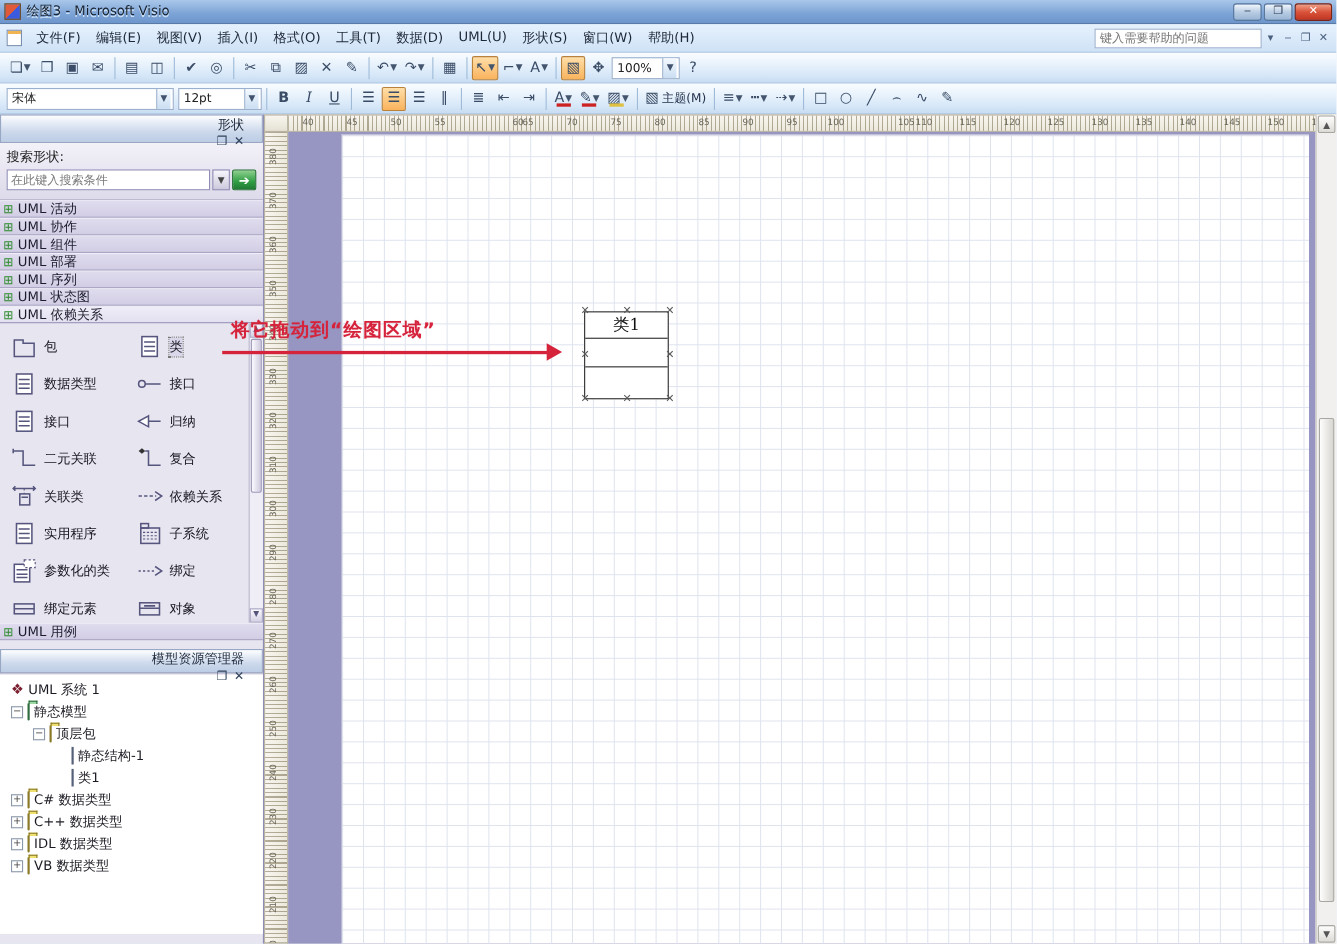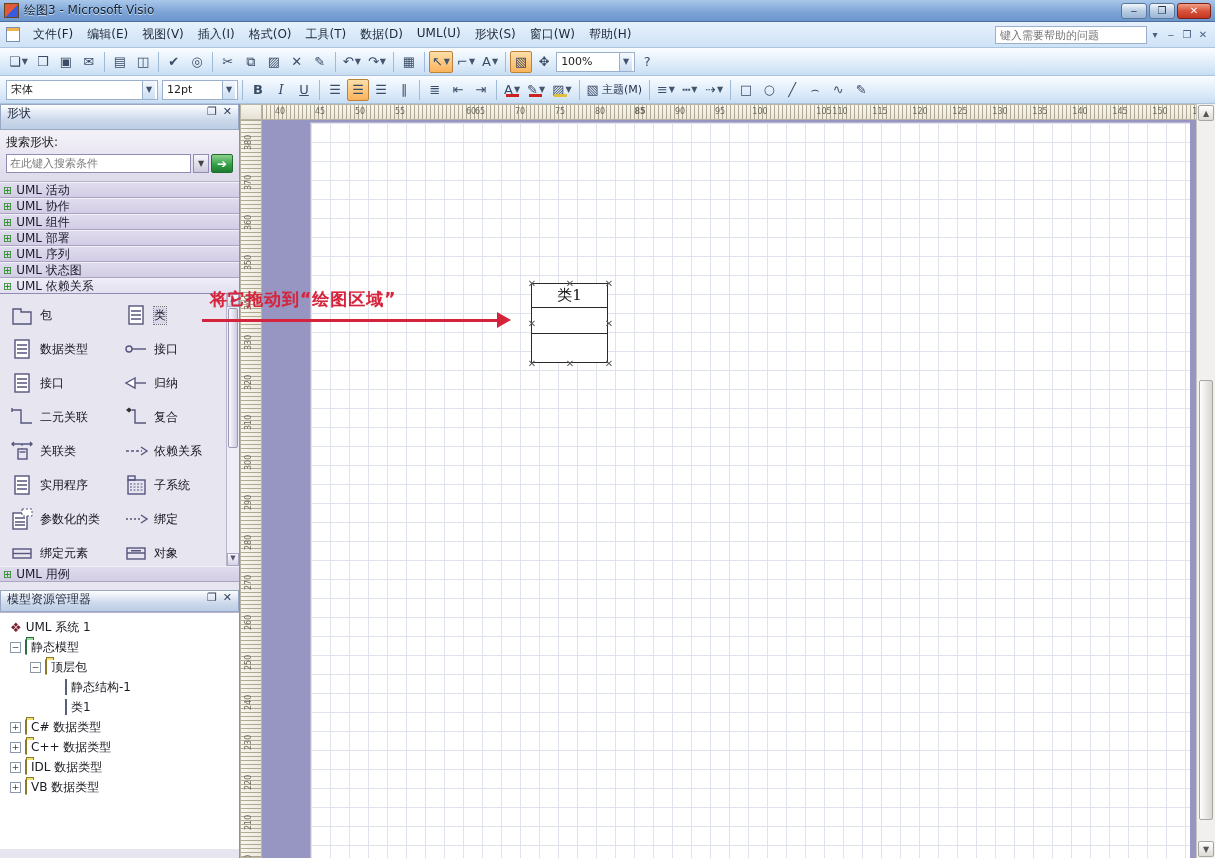--- a/index.html
+++ b/index.html
@@ -50,21 +50,21 @@
   .glyph-b { font-weight:bold; } .glyph-i { font-style:italic; font-family:"DejaVu Serif",serif;}
   .glyph-u { text-decoration:underline; }
   .colorbar { display:inline-block; width:13px; height:3px; margin-top:12px; position:absolute; }
 
   
   .main { position:absolute; left:0; top:104px; width:100%; height:754px; display:flex; }
 
   
   .left-panel { width:240px; height:100%; background:#e7e5ef; border-right:1px solid #8f8db5; position:relative; }
   .panel-header { height:26px; background:linear-gradient(#fdfeff,#cdd9ec 60%,#bccde4);
-    border:1px solid #98a8c4; display:flex; align-items:flex-start; padding:0 6px; color:#1e2a3c; }
+    border:1px solid #98a8c4; display:flex; align-items:flex-end; padding:0 16px; color:#1e2a3c;flex-direction:column; }
   .panel-header .ph-btns { margin-left:auto; display:flex; gap:6px; font-size:11px; color:#33455e; }
   .search-area { height:52px; background:linear-gradient(#f3f1f8,#dddaea); padding:4px 6px 0 6px; border-bottom:1px solid #b9b5cc; }
   .search-area .lab { font-size:12px; color:#222; margin-bottom:3px; }
   .search-row { display:flex; align-items:center; gap:2px; }
   .search-input { flex:1; height:19px; border:1px solid #8f8db5; background:#fff; font-size:11px; color:#7a7a7a; padding:0 3px; }
   .search-dd { width:16px; height:19px; background:linear-gradient(#f7f5fb,#cdc9dd); border:1px solid #8f8db5; font-size:8px; color:#444; display:flex;align-items:center;justify-content:center; }
   .search-go { width:22px; height:19px; border:1px solid #1e6e2e; border-radius:2px; color:#fff; font-size:12px;
     background:linear-gradient(#8fd08f,var(--green) 60%,#1f7a33); display:flex; align-items:center; justify-content:center; }
 
   .stencil-list { background:#c9c5db; }
@@ -249,21 +249,21 @@
         <span>A</span>
         <span class="dd">▼</span>
       </span>
       <span class="tb-sep"></span>
       <span class="tb-btn active">
         <span>▧</span>
       </span>
       <span class="tb-btn">
         <span>✥</span>
       </span>
-      <span class="combo" style="width: 79px;">
+      <span class="combo" style="width: 62px;">
         <span>100%</span>
         <span class="dd">▼</span>
       </span>
       <span class="tb-btn">?</span>
     </div>
 
   <div class="toolbar" id="fmt-toolbar">
     <span class="combo" style="width:152px">
       <span>宋体</span>
       <span class="dd">▼</span>
@@ -635,21 +635,21 @@
       <div class="hruler" id="hruler">
           <span class="rnum" style="left: 18px;">40</span>
           <span class="rnum" style="left: 58px;">45</span>
           <span class="rnum" style="left: 98px;">50</span>
           <span class="rnum" style="left: 138px;">55</span>
           <span class="rnum" style="left: 178px; margin-left: 31px;">60</span>
           <span class="rnum" style="left: 218px;">65</span>
           <span class="rnum" style="left: 258px;">70</span>
           <span class="rnum" style="left: 298px;">75</span>
           <span class="rnum" style="left: 338px;">80</span>
-          <span class="rnum" style="left: 378px; font-weight: bold;">85</span>
+          <span class="rnum" style="left: 378px;">85</span>
           <span class="rnum" style="left: 418px;">90</span>
           <span class="rnum" style="left: 458px; text-align: right;">95</span>
           <span class="rnum" style="left: 498px;">100</span>
           <span class="rnum" style="left: 538px; margin-left: 24px;">105</span>
           <span class="rnum" style="left: 578px;">110</span>
           <span class="rnum" style="left: 618px;">115</span>
           <span class="rnum" style="left: 658px;">120</span>
           <span class="rnum" style="left: 698px;">125</span>
           <span class="rnum" style="left: 738px;">130</span>
           <span class="rnum" style="left: 778px;">135</span>

